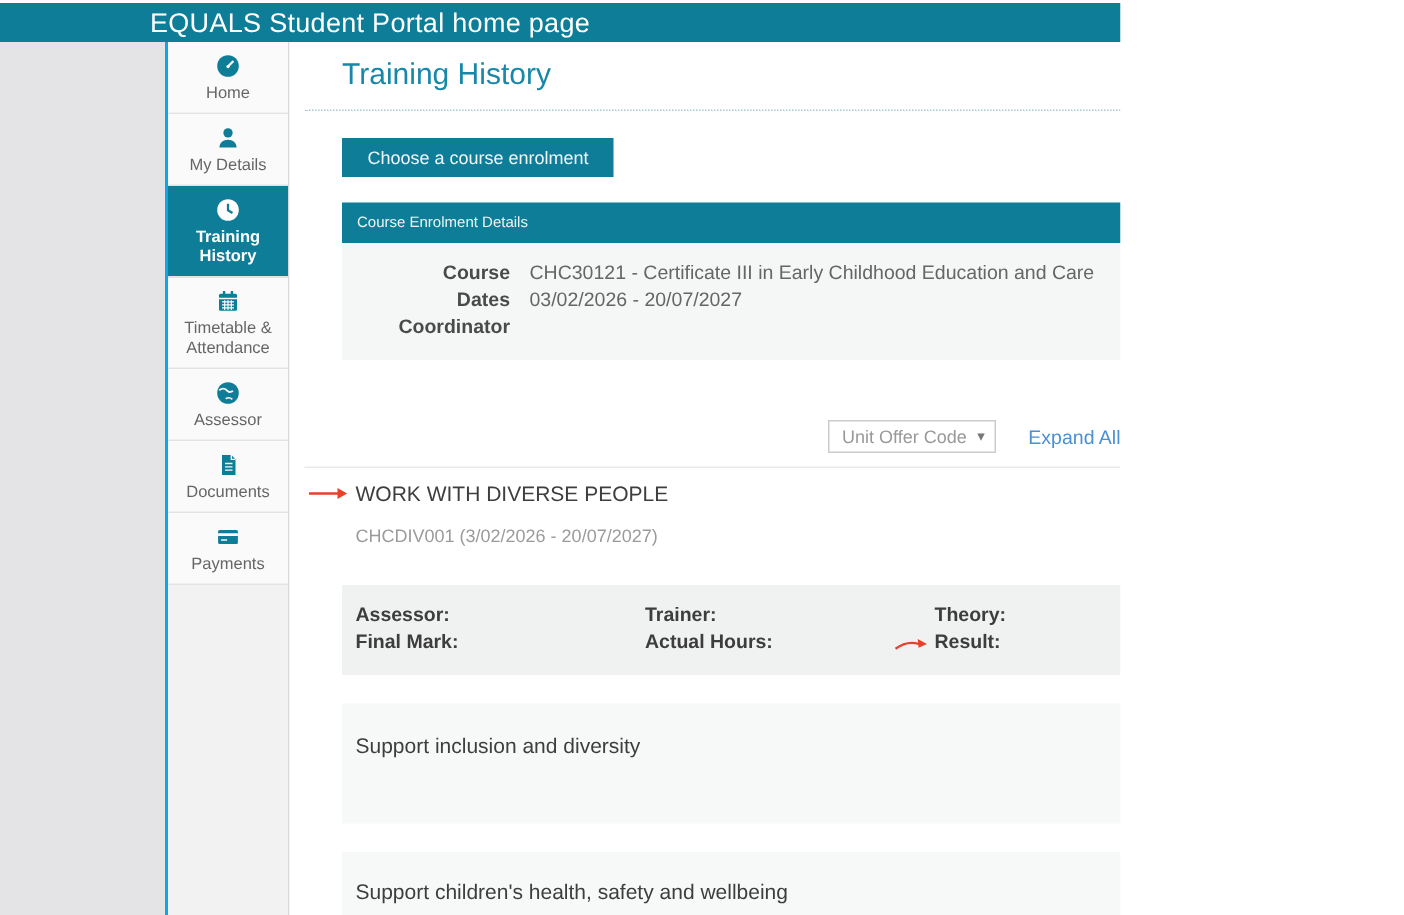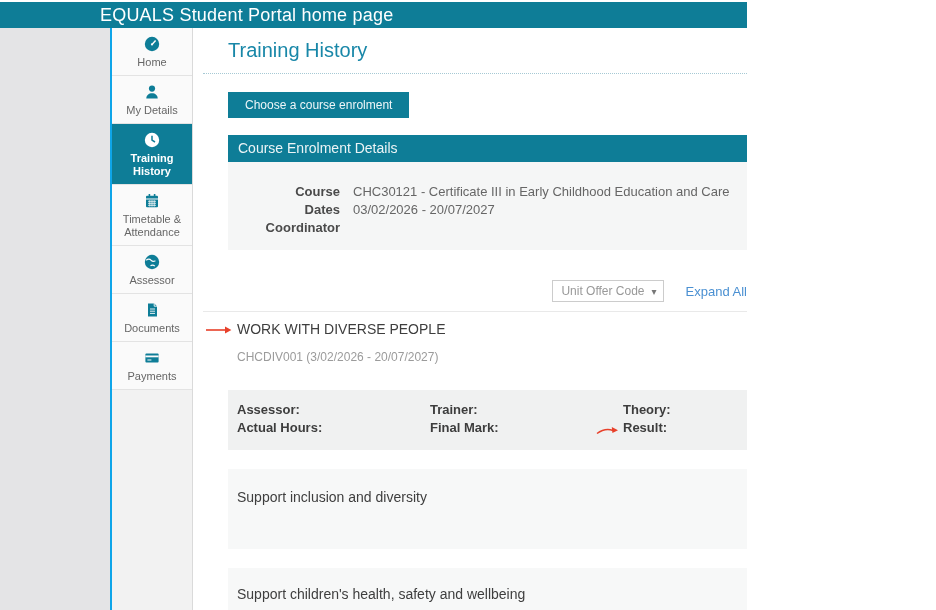--- a/index.html
+++ b/index.html
@@ -32,22 +32,22 @@
   .main { position:absolute; top:28px; left:193px; right:0; bottom:0; background:#fff; }
   .page-title { position:absolute; left:35px; top:11px; font-size:20px; font-weight:400; color:#1887a8; }
   .dotted-divider { position:absolute; left:10px; right:0; top:45px; border-top:1px dotted #a6c9d4; }
 
   .choose-btn { position:absolute; left:35px; top:64px; height:26px; padding:0 17px;
                 background:#0e7d97; border:none; color:#eef6f8; font-size:12px;
                 font-family:inherit; cursor:pointer; }
 
   .enrol-panel { position:absolute; left:35px; right:0; top:107px; }
   .enrol-header { height:27px; line-height:27px; background:#0e7d97; color:#ecf4f6;
-                  font-size:14px; padding-left:10px; }
-  .enrol-body { background:#f5f6f6; padding:21px 0 13px; }
+                  font-size:10px; padding-left:10px; }
+  .enrol-body { background:#f5f6f6; padding:11px 0 13px; }
   .enrol-row { display:flex; line-height:18px; font-size:13px; }
   .enrol-row .lbl { flex:none; width:125px; text-align:right; padding-right:13px;
                     font-weight:bold; color:#4a4a4a; }
   .enrol-row .val { color:#666; }
 
   .units-toolbar { position:absolute; right:0; top:252px; display:flex; align-items:center; gap:22px; }
   .select-box { height:22px; min-width:93px; border:1px solid #ccc; background:#fff; color:#999;
                 font-size:12px; display:flex; align-items:center; gap:7px; padding:0 6px 0 8px; cursor:pointer; }
   .select-box .caret { font-size:10px; color:#777; }
   .expand-all { color:#4a90d2; font-size:13px; text-decoration:none; cursor:pointer; }
@@ -212,22 +212,22 @@
     </span>
     <div class="unit1-title">WORK WITH DIVERSE PEOPLE</div>
     <div class="unit1-code">CHCDIV001 (3/02/2026 - 20/07/2027)</div>
 
     <div class="stats-panel">
       <div class="stats-grid">
         <span>Assessor:</span>
         <span>Trainer:</span>
         <span>Theory:</span>
         <span>Practical:</span>
+        <span>Final Mark:</span>
         <span>Actual Hours:</span>
-        <span>Final Mark:</span>
         <span>Result:</span>
         <span></span>
       </div>
       <span class="arrow2">
         <svg width="23" height="11" viewBox="0 0 23 11">
             <path d="M1 8.5c5.5-4 11-4.8 16-3" stroke="#e8402a" stroke-width="1.5" fill="none"></path>
             <path d="M15.8 2 22 5.3l-5.6 2.6z" fill="#e8402a"></path>
           </svg>
       </span>
     </div>

